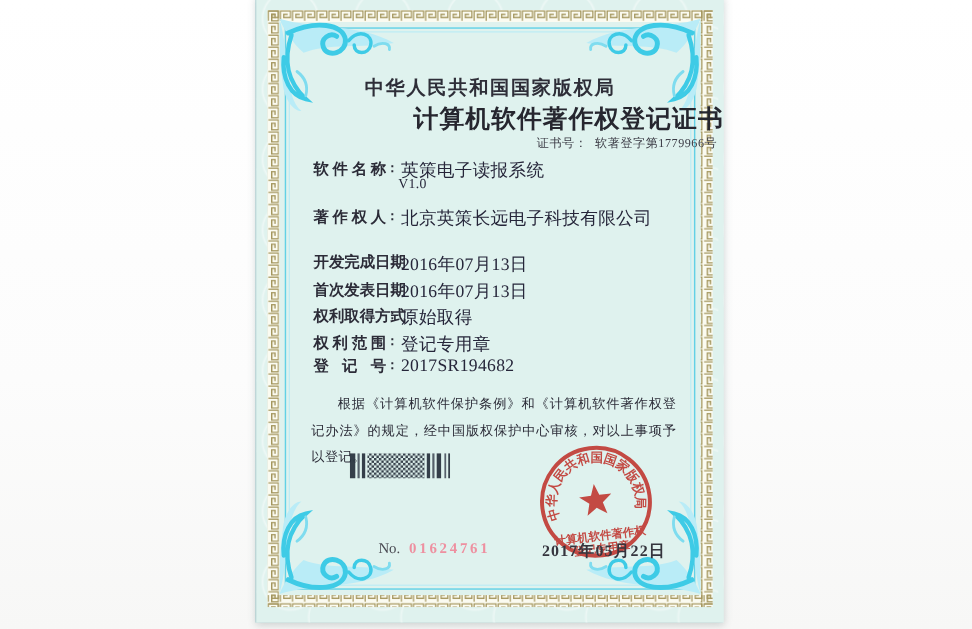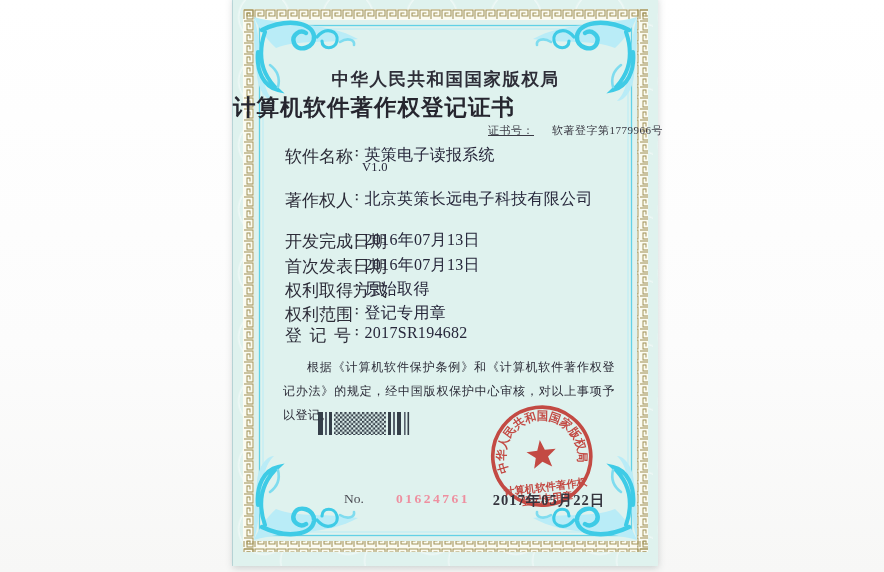--- a/index.html
+++ b/index.html
@@ -24,32 +24,32 @@
   .corner.tl{left:21px;top:21px;}
   .corner.tr{left:299px;top:21px;transform:scaleX(-1);}
   .corner.bl{left:21px;top:459px;transform:scaleY(-1);}
   .corner.br{left:299px;top:459px;transform:scale(-1,-1);}
 
   .authority{
     position:absolute;left:0;top:71px;width:100%;text-align:center;
     font-size:17.5px;font-weight:bold;letter-spacing:1.5px;color:#2e2e38;
   }
   .cert-title{
-    position:absolute;left:0;top:96px;width:100%;text-align:left;
+    position:absolute;left:0;top:96px;width:100%;text-align:right;
     font-size:22.5px;font-weight:bold;letter-spacing:1px;color:#26262f;
   }
   .certno-row{
     position:absolute;left:255px;top:127px;
     font-size:11px;color:#3a3a44;letter-spacing:0.5px;white-space:nowrap;
   }
-  .certno-row .lbl{margin-right:18px;text-decoration:underline;}
+  .certno-row .lbl{margin-right:7px;}
 
   .frow{position:absolute;left:52px;display:flex;align-items:flex-start;white-space:nowrap;}
   .flabel{
-    display:inline-block;width:66px;font-size:17px;font-weight:normal;color:#2c2c38;
+    display:inline-block;width:66px;font-size:14px;font-weight:bold;color:#2c2c38;
     text-align:justify;text-align-last:justify;
   }
   .fcolon{font-size:11.5px;font-weight:bold;color:#2c2c38;}
   .fvalue{font-size:16px;color:#26263a;margin-left:2px;letter-spacing:0.3px;}
   .fvalue2{position:absolute;left:129px;top:164px;font-size:12.5px;color:#26263a;letter-spacing:0.3px;}
 
   .statement{
     position:absolute;left:50px;top:359px;width:332px;
     font-size:12px;line-height:24px;color:#2c2c38;text-indent:2em;
     letter-spacing:0.4px;text-align:justify;
@@ -57,21 +57,21 @@
 
   .barcode{position:absolute;left:85px;top:416px;}
 
   .seal{position:absolute;left:250px;top:403px;width:118px;height:118px;transform:rotate(-7deg);opacity:0.9;mix-blend-mode:multiply;z-index:2;}
   .issue-date{
     position:absolute;left:250px;top:495px;width:132px;text-align:center;
     font-size:14.5px;font-weight:bold;color:#35353e;letter-spacing:1px;z-index:3;white-space:nowrap;
   }
   .serial{position:absolute;left:68px;top:495px;font-size:13.5px;white-space:nowrap;z-index:3;}
   .serial .no-lbl{color:#4a4a52;margin-right:8px;margin-left:43px;}
-  .serial .no-val{color:#ee90a0;letter-spacing:2.5px;font-weight:bold;margin-left:24px;}
+  .serial .no-val{color:#ee90a0;letter-spacing:2.5px;font-weight:bold;}
 </style>
 </head>
 <body>
 
 <div class="stage">
   <div class="paper">
 
     <svg class="frame-svg" width="405" height="543">
       <defs>
         <pattern id="mkh" patternUnits="userSpaceOnUse" width="11" height="11">

